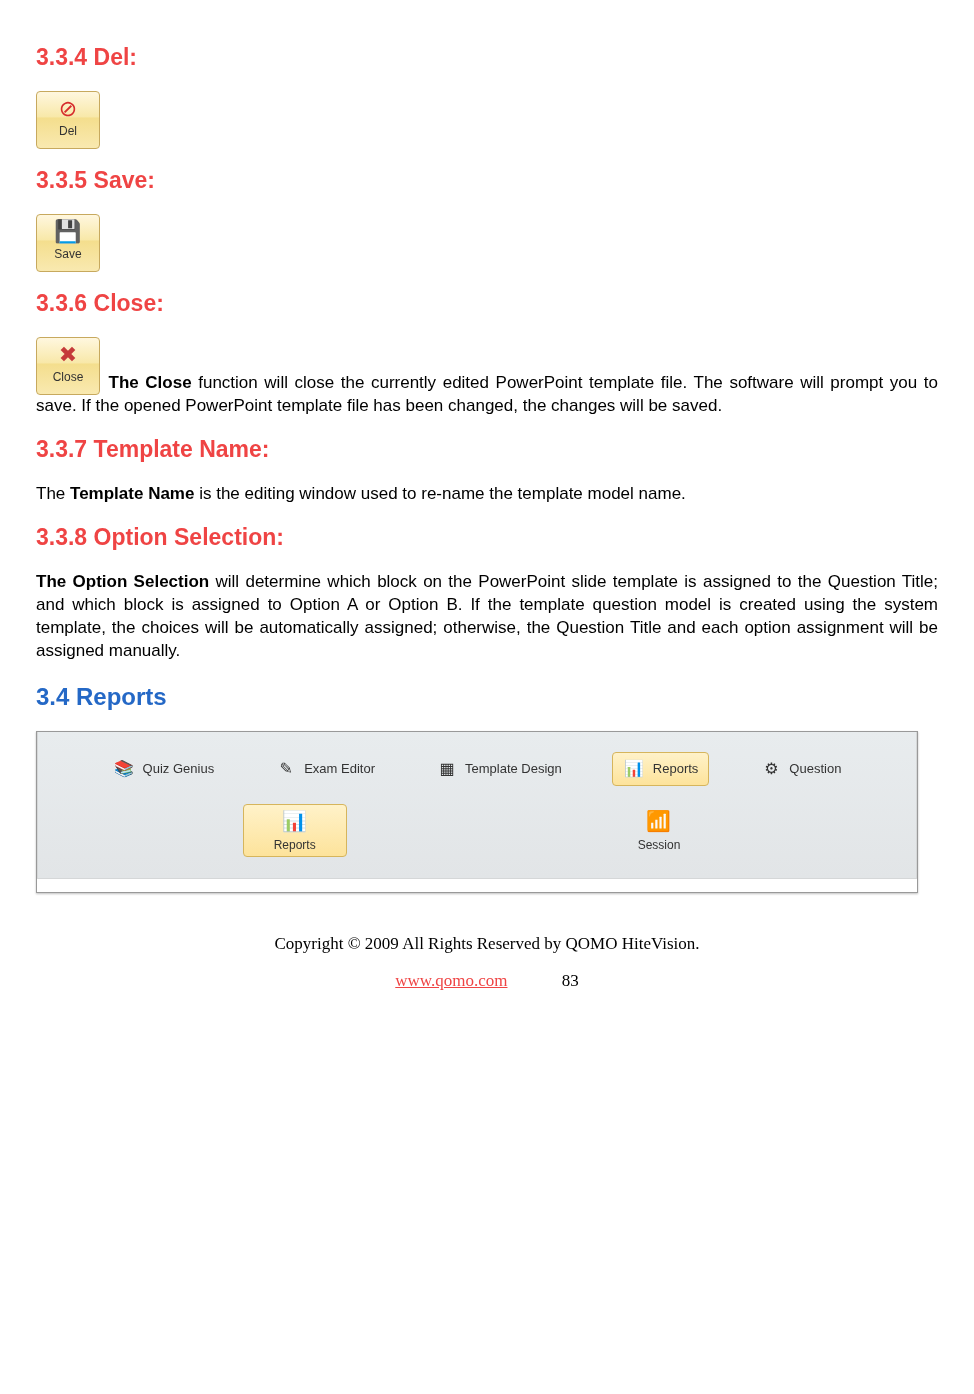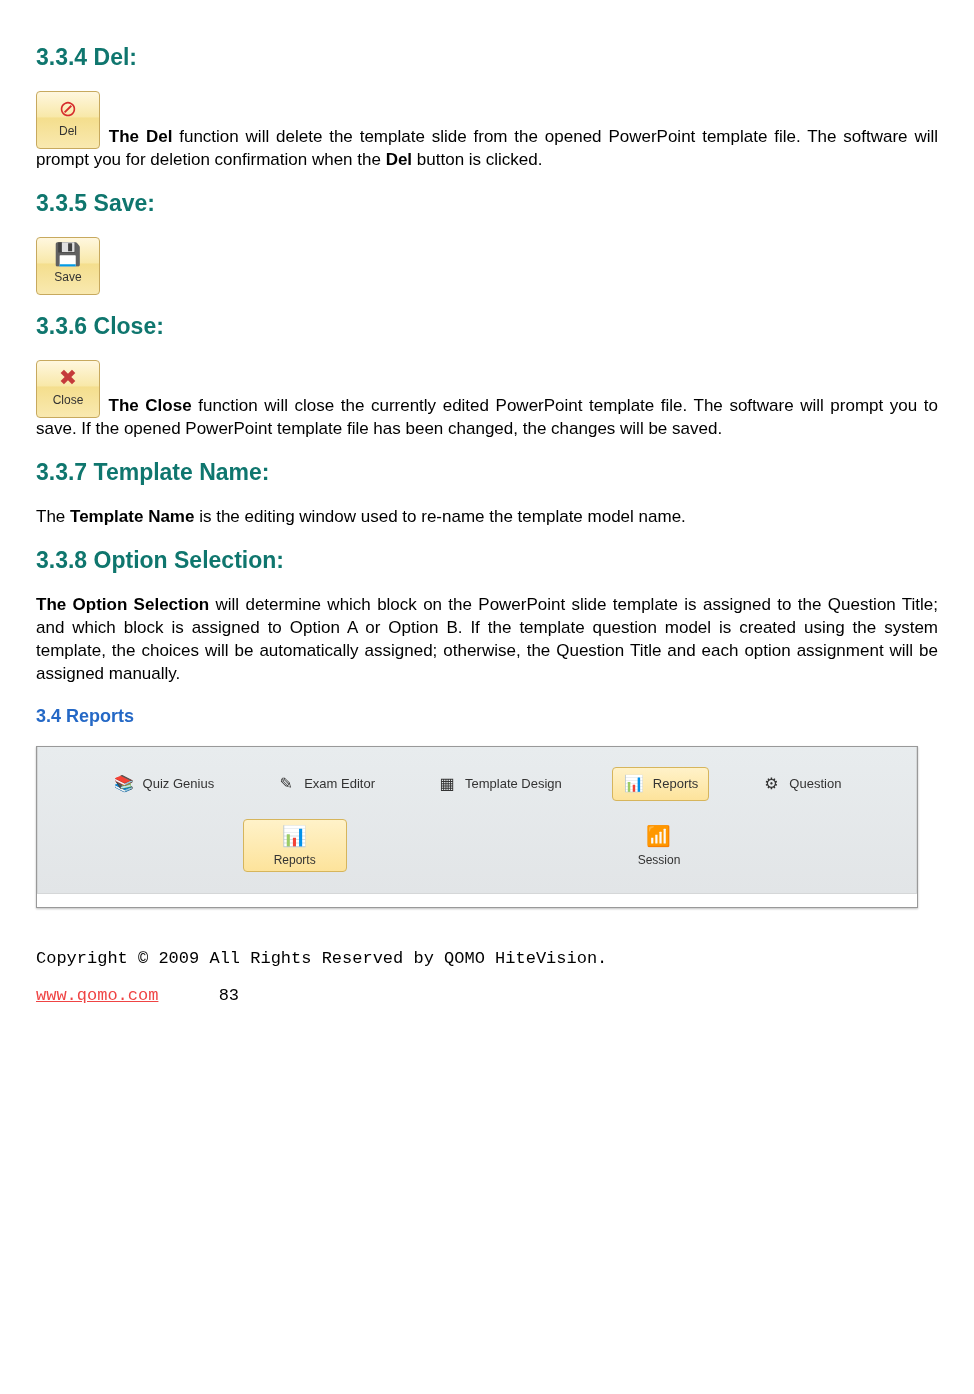--- a/index.html
+++ b/index.html
@@ -1,17 +1,17 @@
 <!DOCTYPE html>
 <html><head>
 <meta charset="utf-8">
 <style>
 body{font-family:Arial,Helvetica,sans-serif;margin:0;padding:30px 36px 0 36px;width:902px;font-size:17px;color:#000;line-height:1.35}
-h2{color:#0f766e;font-size:23px;font-weight:bold;margin:12px 0 18px 0}
-h3{color:#2468C6;font-size:18px;font-weight:bold;margin:18px 0 18px 0}
+h2{color:#ef4444;font-size:23px;font-weight:bold;margin:12px 0 18px 0}
+h3{color:#2468C6;font-size:24px;font-weight:bold;margin:18px 0 18px 0}
 p{margin:9px 0 16px 0;text-align:justify}
 b{font-weight:bold}
 .icon-btn{display:inline-block;vertical-align:bottom;width:62px;height:56px;border:1px solid #c7a95e;background:linear-gradient(#fff7df,#f8e8a8 45%,#f4de8d 46%,#f9e9b0);border-radius:4px;text-align:center;position:relative;margin-right:2px}
 .icon-btn .glyph{display:block;font-size:22px;line-height:1;margin-top:6px}
 .icon-btn .lbl{display:block;font-size:12px;color:#333;margin-top:3px}
 .icon-red{color:#d62c2c}
 .icon-blue{color:#4a7cc7}
 .icon-x{color:#c53a3a}
 .after-icon{display:inline}
 .para-wrap{margin:0 0 16px 0;text-align:justify}
@@ -23,35 +23,34 @@
 .titlebar .winbtn.close{background:linear-gradient(#f28b8b,#d83a2f);border-color:#a02518}
 .toolbar-area{background:linear-gradient(#e8ecee,#e2e5e7);height:130px;padding:8px 14px;border:1px solid #d5d7d8;border-top:none}
 .tool-row{display:flex;gap:40px;justify-content:center;align-items:center;height:58px}
 .tool-btn{display:flex;align-items:center;gap:6px;font-size:13px;color:#333;padding:4px 10px;border-radius:4px}
 .tool-btn.sel{background:linear-gradient(#fff2c9,#fde39b);border:1px solid #d6b55c}
 .tool-btn .ic{width:24px;height:24px;display:flex;align-items:center;justify-content:center;font-size:16px}
 .tool-row2{display:flex;gap:260px;justify-content:center;align-items:center;height:56px;margin-top:4px}
 .big-btn{display:flex;flex-direction:column;align-items:center;gap:2px;font-size:12px;color:#333;padding:3px 30px;border:1px solid transparent;border-radius:4px}
 .big-btn.sel{background:linear-gradient(#fff2c9,#fde39b);border:1px solid #d6b55c}
 .big-btn .ic{font-size:20px}
-.footer{text-align:left;font-family:Liberation Mono, monospace;font-size:17px;margin-top:28px}
+.footer{text-align:center;font-family:Liberation Serif, serif;font-size:17px;margin-top:28px}
 .footer a{color:#ef4444;text-decoration:underline}
 .pgnum{margin-left:50px}
 .u-link{color:#0044cc;text-decoration:underline}
 </style>
 </head>
 <body>
 
 <h2>3.3.4 Del:</h2>
 <div class="para-wrap">
   <span class="icon-btn">
     <span class="glyph icon-red">⊘</span>
     <span class="lbl">Del</span>
   </span>
-  <span class="after-icon"><b>The Del</b><span> function will delete the template slide from the opened PowerPoint template file. The software will prompt you for deletion confirmation when the </span><b>Del</b><span> button is clicked.</span></span>
 </div>
 
 <h2>3.3.5 Save:</h2>
 <div class="para-wrap">
   <span class="icon-btn">
     <span class="glyph icon-blue">💾</span>
     <span class="lbl">Save</span>
   </span>
 </div>
 

